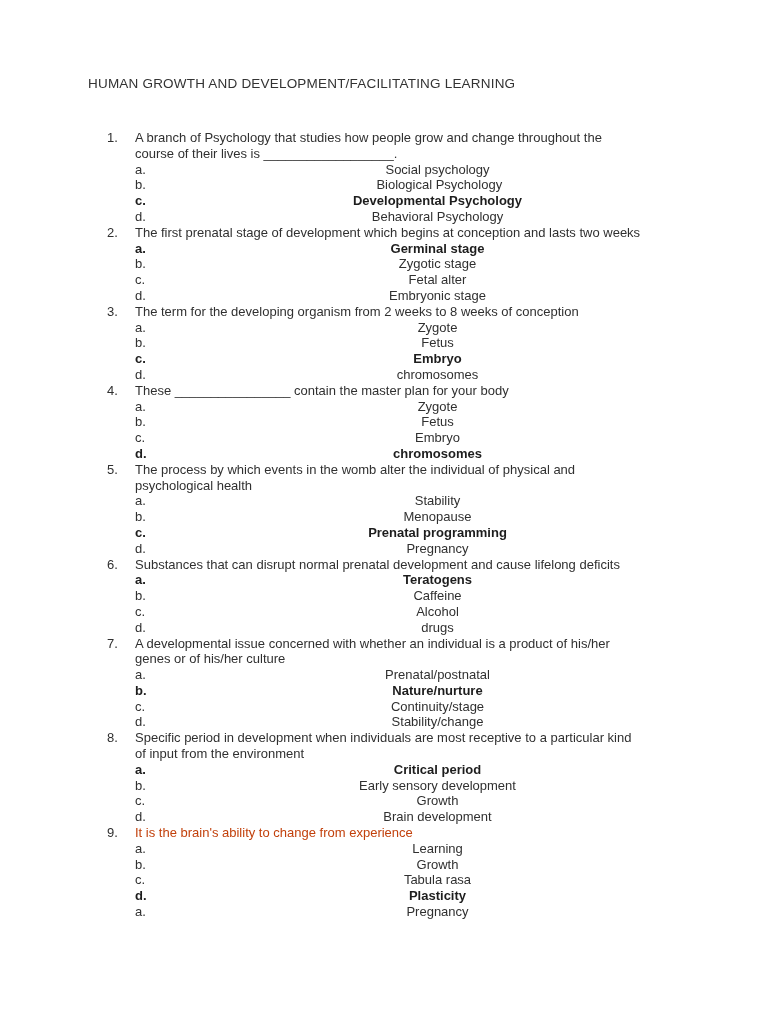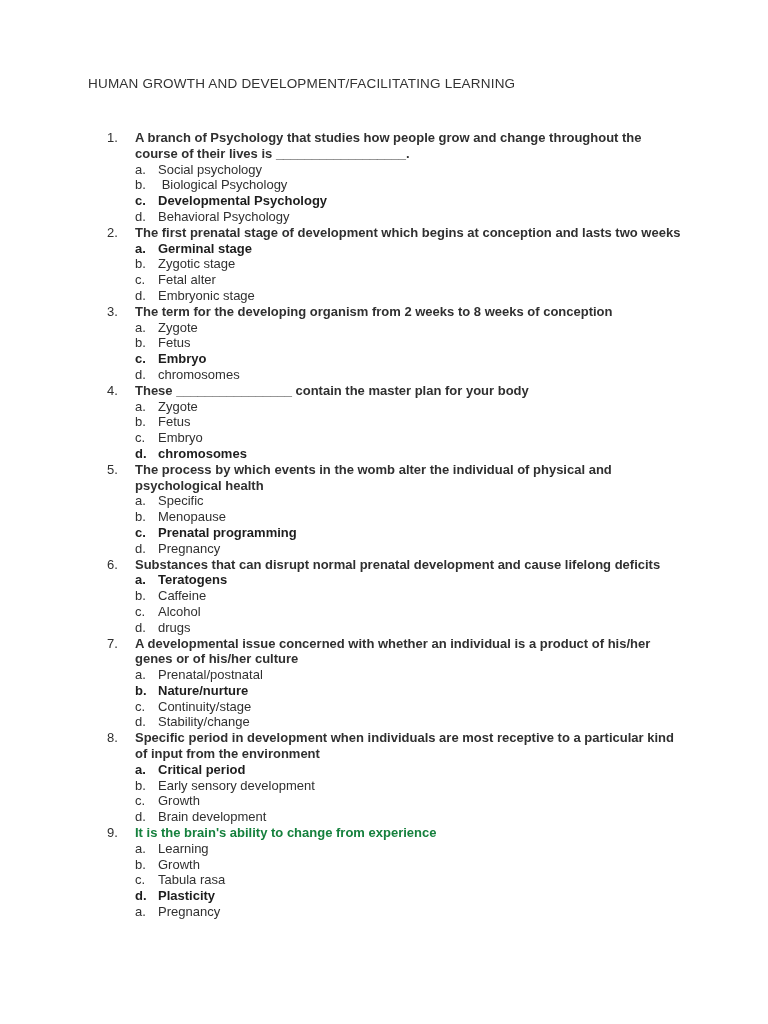--- a/index.html
+++ b/index.html
@@ -38,42 +38,42 @@
   .q-row {
     display: flex;
     align-items: flex-start;
   }
   .q-num {
     flex: 0 0 28px;
   }
   .q-stem {
     white-space: pre-line;
     flex: 1 1 auto;
-    font-weight: bold;
   }
   .options {
     margin-left: 28px;
   }
   .option {
     display: flex;
     align-items: flex-start;
   }
   .opt-letter {
     flex: 0 0 23px;
   }
   .opt-text {
     white-space: pre-wrap;
     flex: 1 1 auto;
+    text-align: center;
   }
   .bold {
     font-weight: 700;
     color: #1d1d1d;
   }
   .muted {
-    color: #15803d;
+    color: #c2410c;
   }
 </style>
 </head>
 <body>
 
 <div class="page">
   <h1 class="doc-title">HUMAN GROWTH AND DEVELOPMENT/FACILITATING LEARNING</h1>
   <div class="questions" id="questions">
       <div class="question">
     <div class="q-row">
@@ -174,21 +174,21 @@
   </div>
       <div class="question">
     <div class="q-row">
       <span class="q-num">5.</span>
       <span class="q-stem">The process by which events in the womb alter the individual of physical and
 psychological health</span>
     </div>
     <div class="options">
           <div class="option">
     <span class="opt-letter">a.</span>
-    <span class="opt-text">Specific</span>
+    <span class="opt-text">Stability</span>
   </div>
           <div class="option">
     <span class="opt-letter">b.</span>
     <span class="opt-text">Menopause</span>
   </div>
           <div class="option bold">
     <span class="opt-letter">c.</span>
     <span class="opt-text">Prenatal programming</span>
   </div>
           <div class="option">

